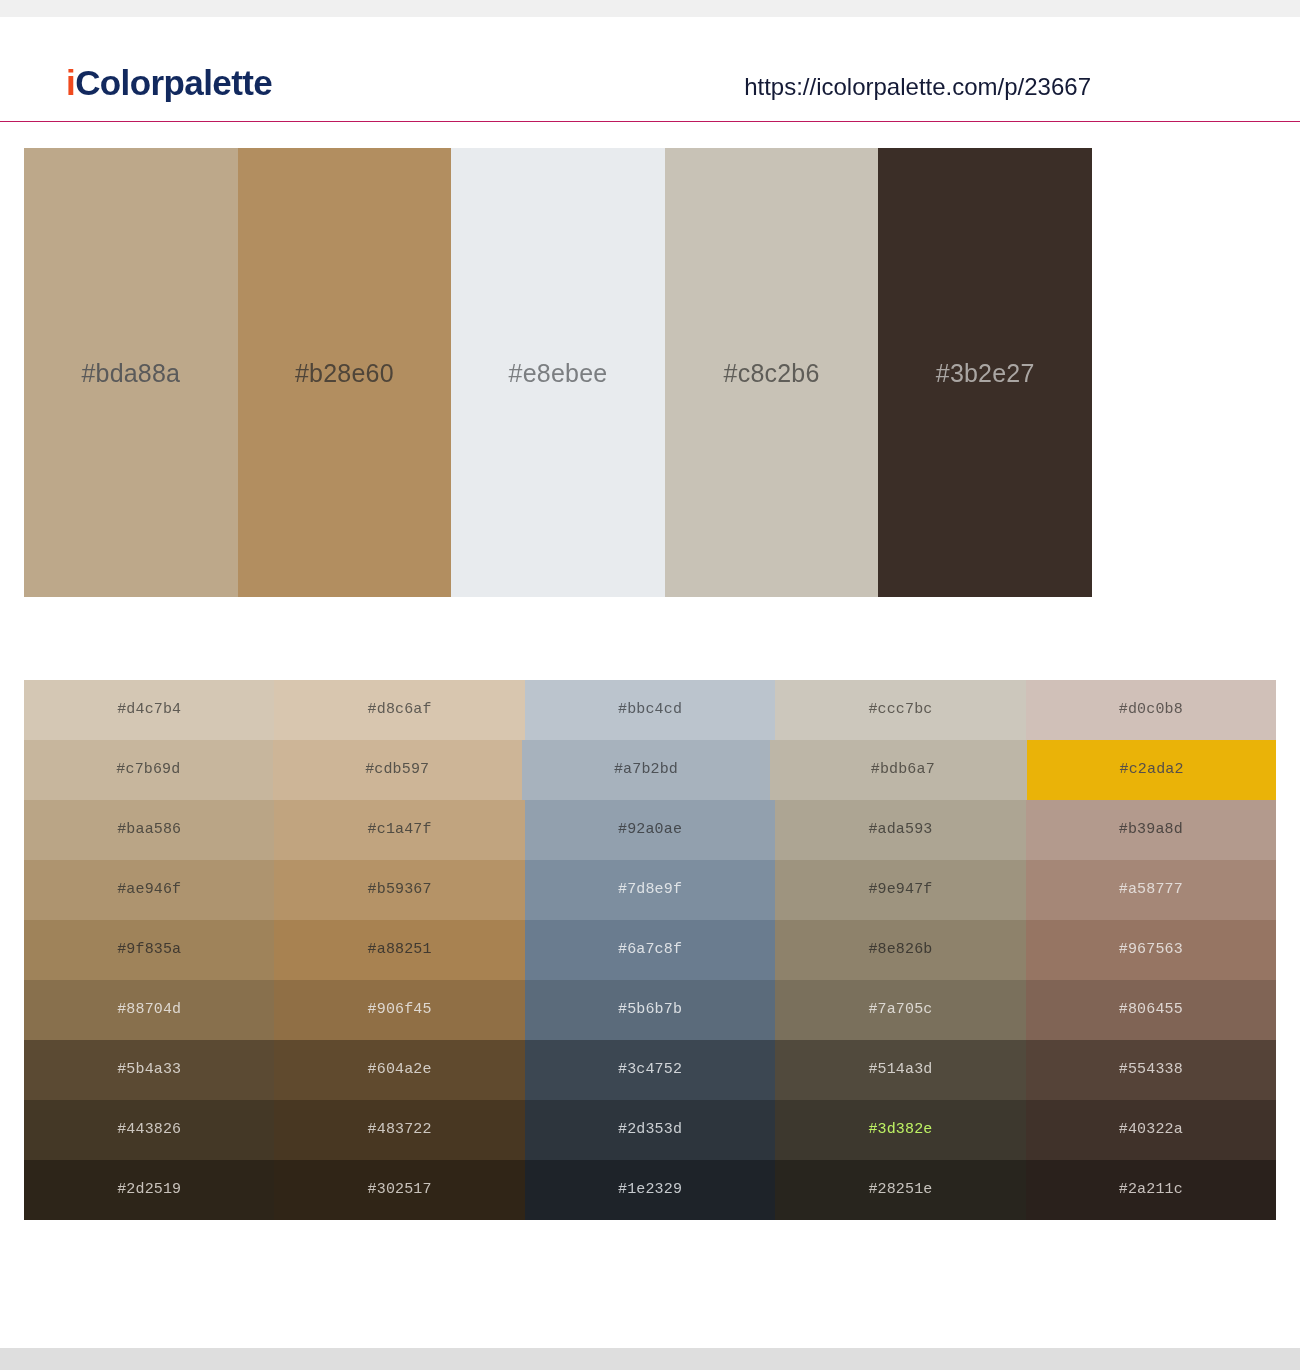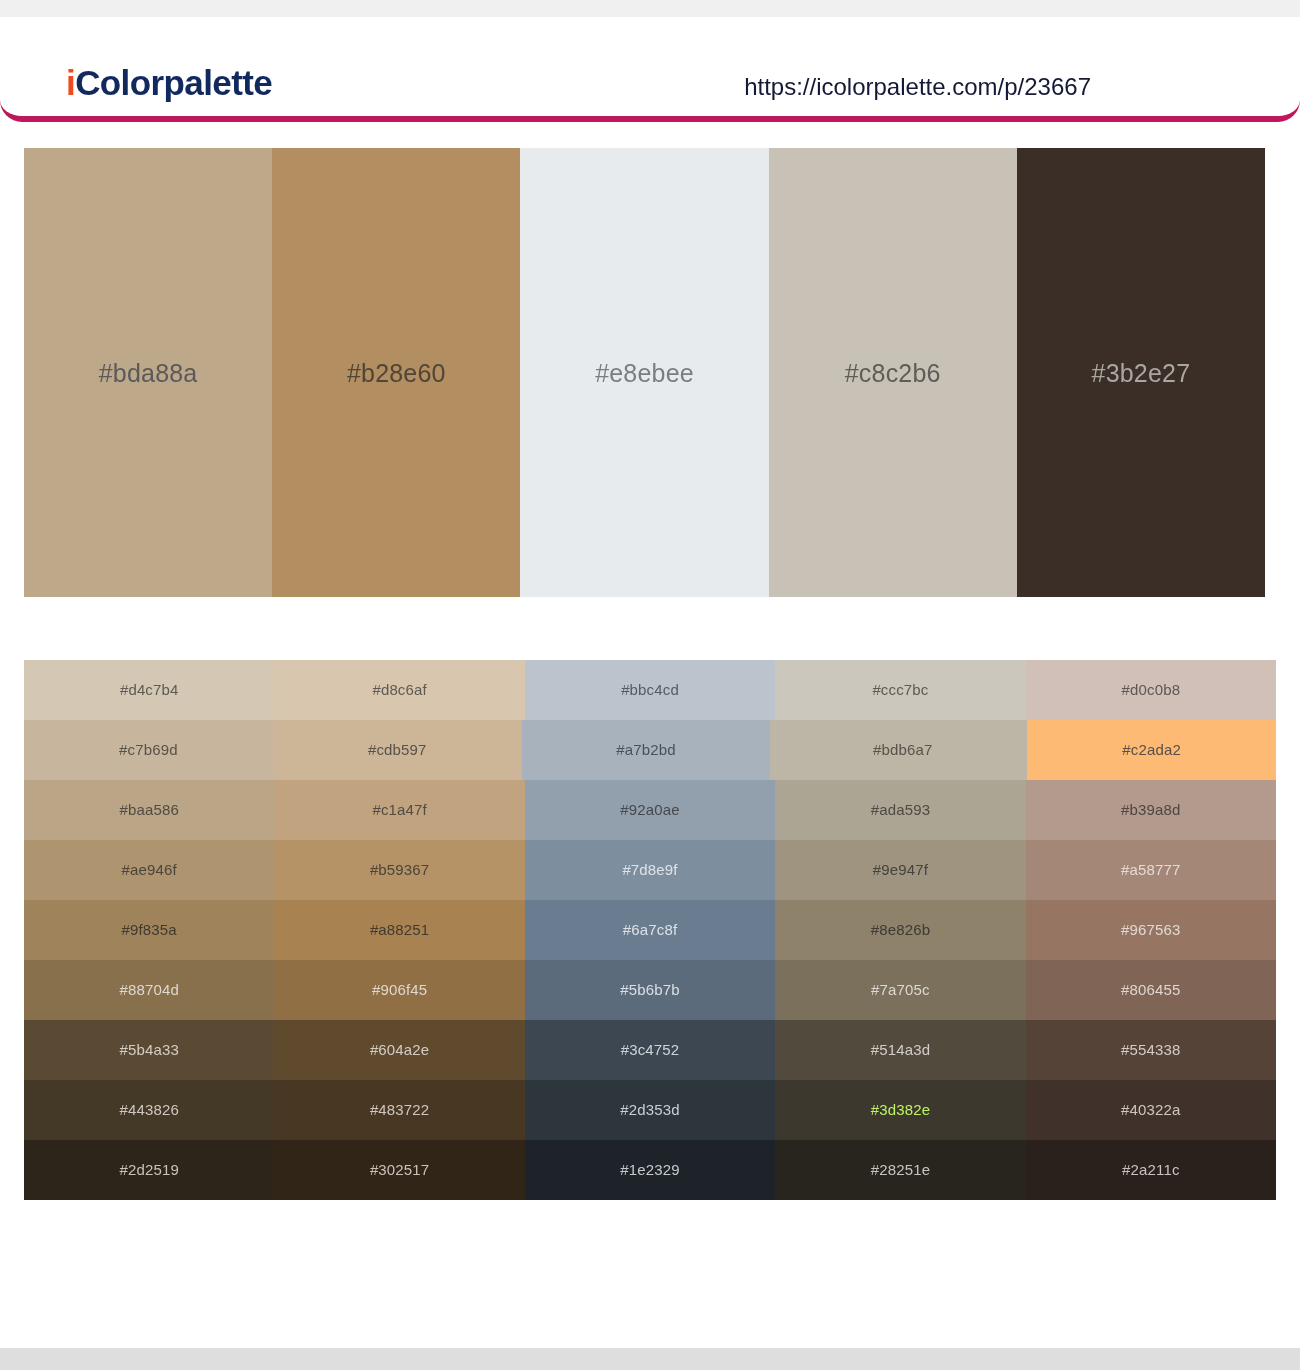--- a/index.html
+++ b/index.html
@@ -17,22 +17,21 @@
     position: absolute; left: 0; top: 0;
     width: 1300px; height: 17px;
     background: #f0f0f0;
   }
 
   
   .header {
     position: absolute; left: 0; top: 17px;
     width: 1300px; height: 105px;
     background: #ffffff;
-    border-bottom: 6px solid #be185d;
-    border-radius: 22px;
+    border-bottom: 1px solid #be185d;
   }
   .logo {
     position: absolute; left: 66px; top: 46px;
     font-size: 35px;
     font-weight: bold;
     letter-spacing: -0.6px;
     white-space: nowrap;
     line-height: 40px;
   }
   .logo .logo-i { color: #f04a1e; }
@@ -42,40 +41,41 @@
     position: absolute; right: 209px; top: 55px;
     font-size: 24px;
     color: #141a36;
     white-space: nowrap;
     line-height: 30px;
   }
 
   
   .palette-strip {
     position: absolute; left: 24px; top: 148px;
-    width: 1241px; height: 449px;
+    width: 1068px; height: 449px;
     display: flex;
   }
   .palette-swatch {
     flex: 1 1 0;
     position: relative;
     display: flex;
     align-items: center;
     justify-content: center;
   }
   .palette-swatch .hex {
     font-size: 25px;
     letter-spacing: 0.2px;
     line-height: 30px;
   }
 
   
   .shades-grid {
-    position: absolute; left: 24px; top: 660px;
+    position: absolute; left: 24px; top: 680px;
     width: 1252px;
+    font-family: Liberation Mono, monospace;
   }
   .shade-row {
     display: flex;
     width: 1252px;
     height: 60px;
   }
   .shade-cell {
     flex: 1 1 0;
     display: flex;
     align-items: center;
@@ -130,21 +130,21 @@
         <div class="shade-cell" style="background: rgb(216, 198, 175); color: rgb(94, 90, 83);">#d8c6af</div>
         <div class="shade-cell" style="background: rgb(187, 196, 205); color: rgb(86, 91, 96);">#bbc4cd</div>
         <div class="shade-cell" style="background: rgb(204, 199, 188); color: rgb(94, 90, 83);">#ccc7bc</div>
         <div class="shade-cell" style="background: rgb(208, 192, 184); color: rgb(94, 87, 83);">#d0c0b8</div>
       </div>
       <div class="shade-row">
         <div class="shade-cell" style="background: rgb(199, 182, 157); color: rgb(87, 83, 75);">#c7b69d</div>
         <div class="shade-cell" style="background: rgb(205, 181, 151); color: rgb(87, 83, 75);">#cdb597</div>
         <div class="shade-cell" style="background: rgb(167, 178, 189); color: rgb(77, 81, 86);">#a7b2bd</div>
         <div class="shade-cell" style="background: rgb(189, 182, 167); color: rgb(87, 83, 75); padding-left: 8px;">#bdb6a7</div>
-        <div class="shade-cell" style="background: #fdba74; color: rgb(86, 79, 75);">#c2ada2</div>
+        <div class="shade-cell" style="background: #eab308; color: rgb(86, 79, 75);">#c2ada2</div>
       </div>
       <div class="shade-row">
         <div class="shade-cell" style="background: rgb(186, 165, 134); color: rgb(81, 76, 67);">#baa586</div>
         <div class="shade-cell" style="background: rgb(193, 164, 127); color: rgb(81, 76, 67);">#c1a47f</div>
         <div class="shade-cell" style="background: rgb(146, 160, 174); color: rgb(69, 73, 78);">#92a0ae</div>
         <div class="shade-cell" style="background: rgb(173, 165, 147); color: rgb(77, 74, 67);">#ada593</div>
         <div class="shade-cell" style="background: rgb(179, 154, 141); color: rgb(77, 70, 66);">#b39a8d</div>
       </div>
       <div class="shade-row">
         <div class="shade-cell" style="background: rgb(174, 148, 111); color: rgb(74, 69, 59);">#ae946f</div>

